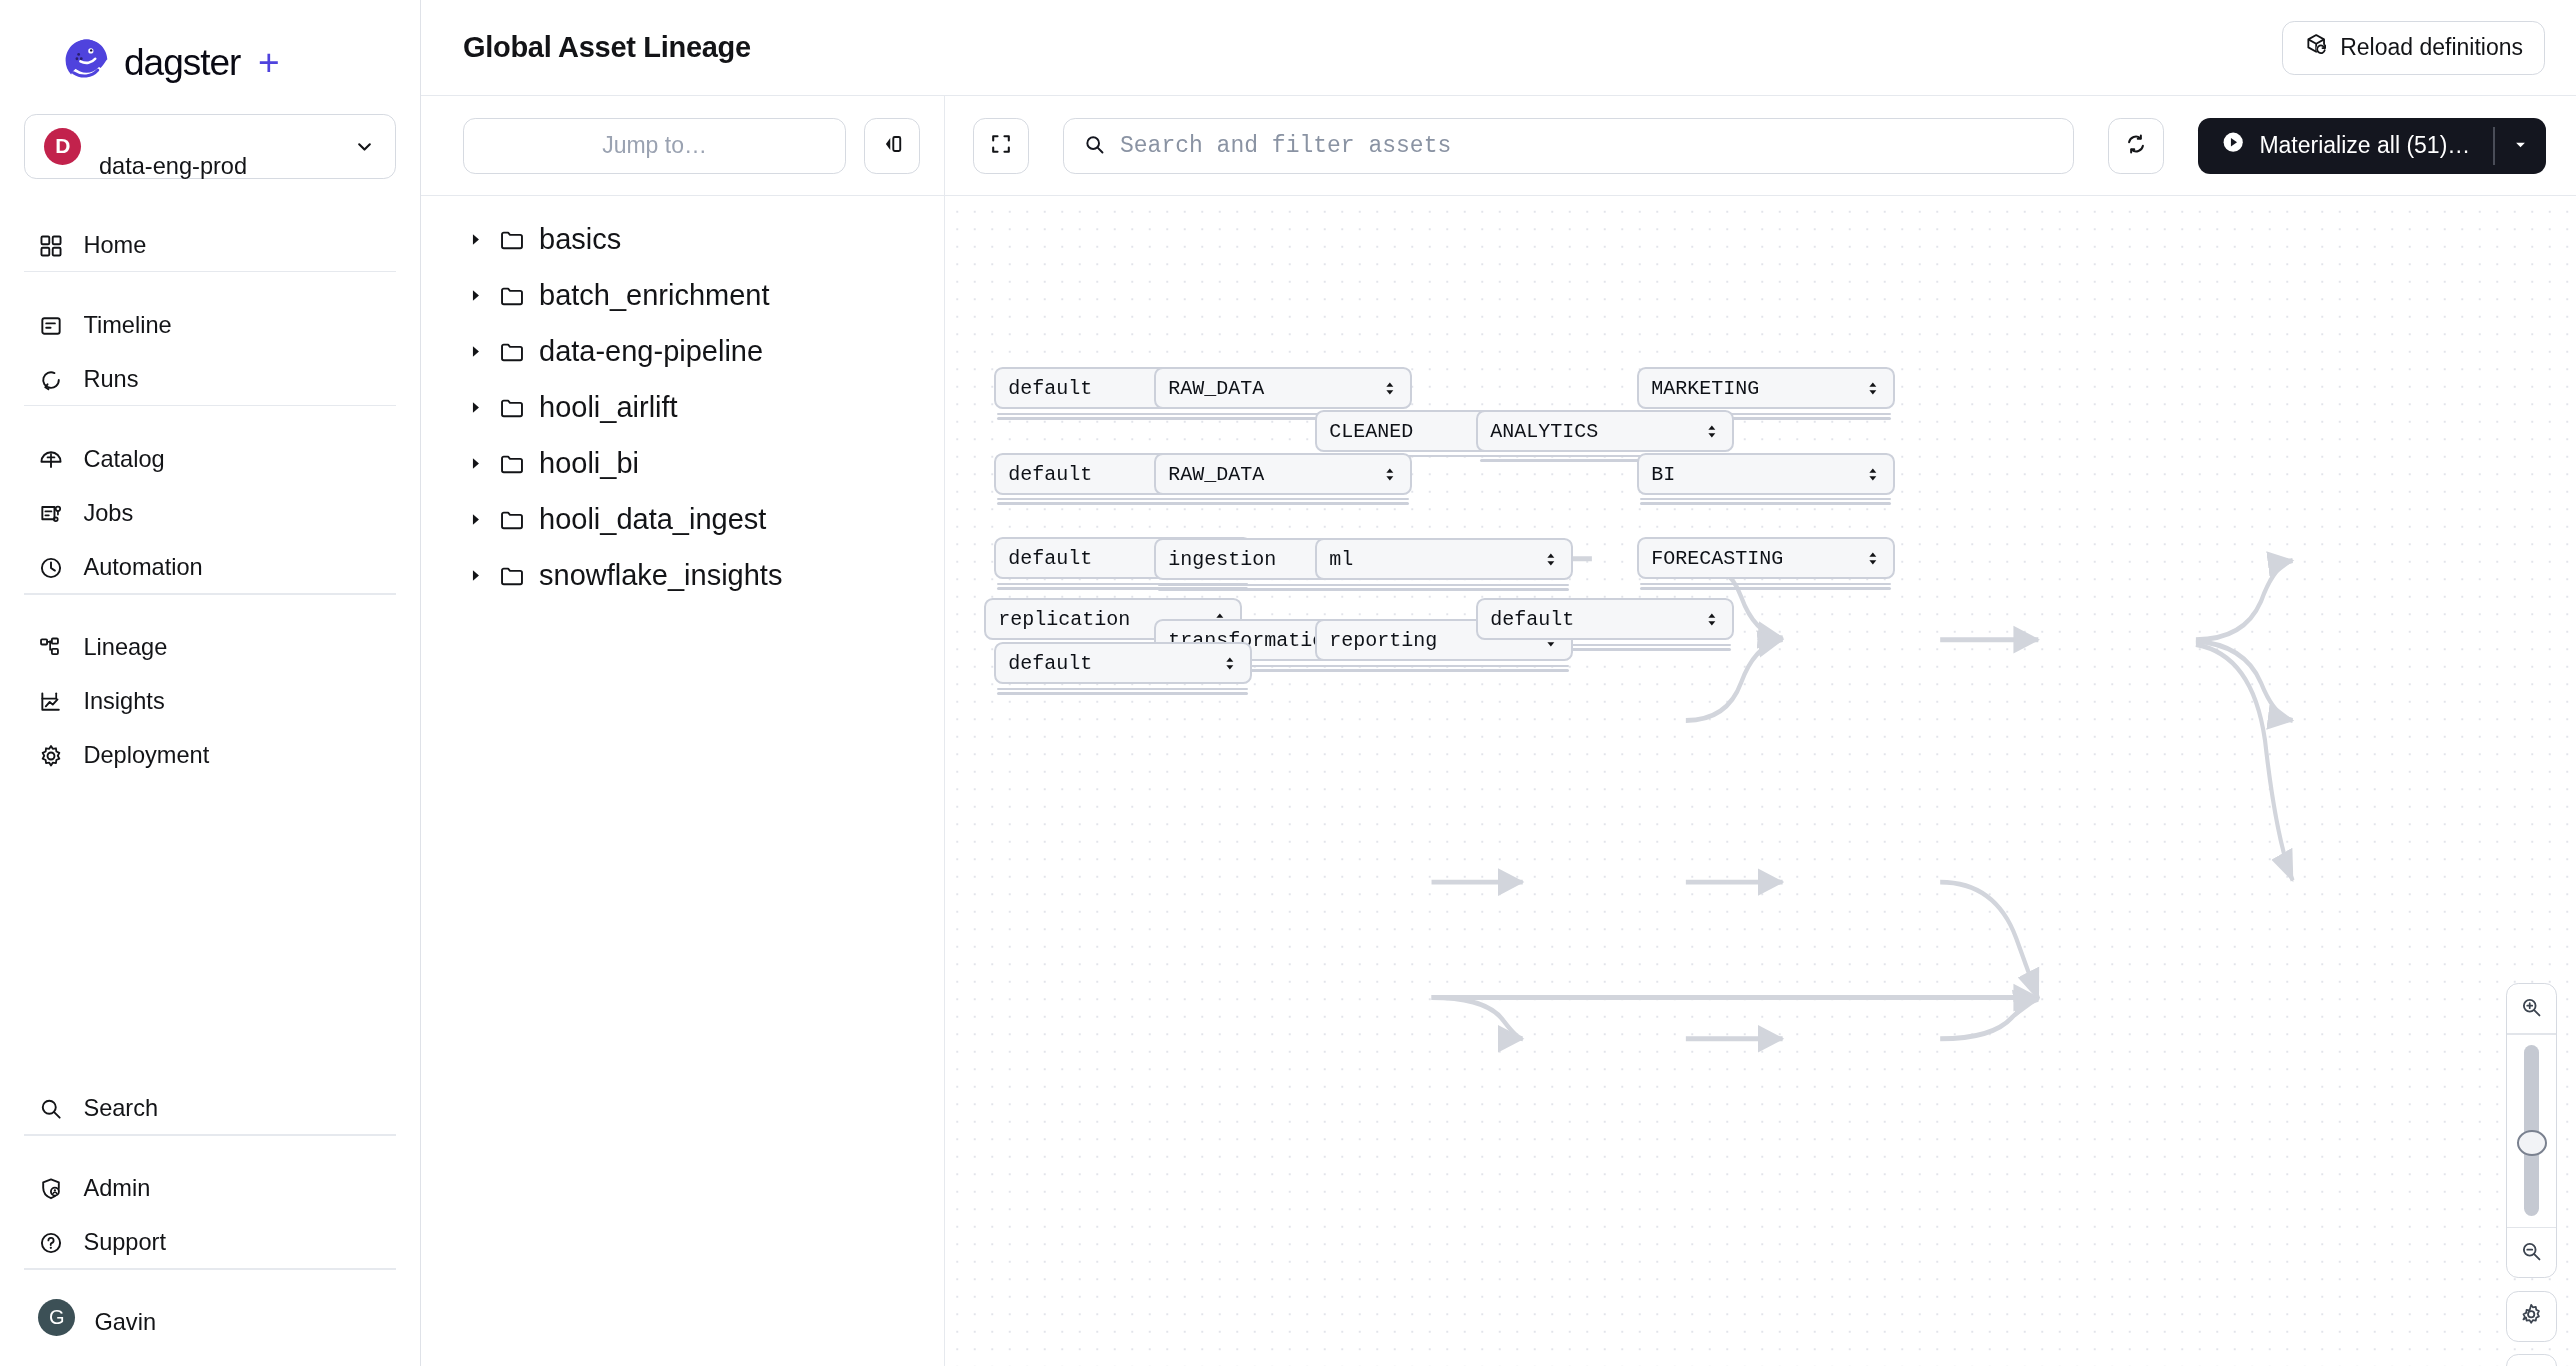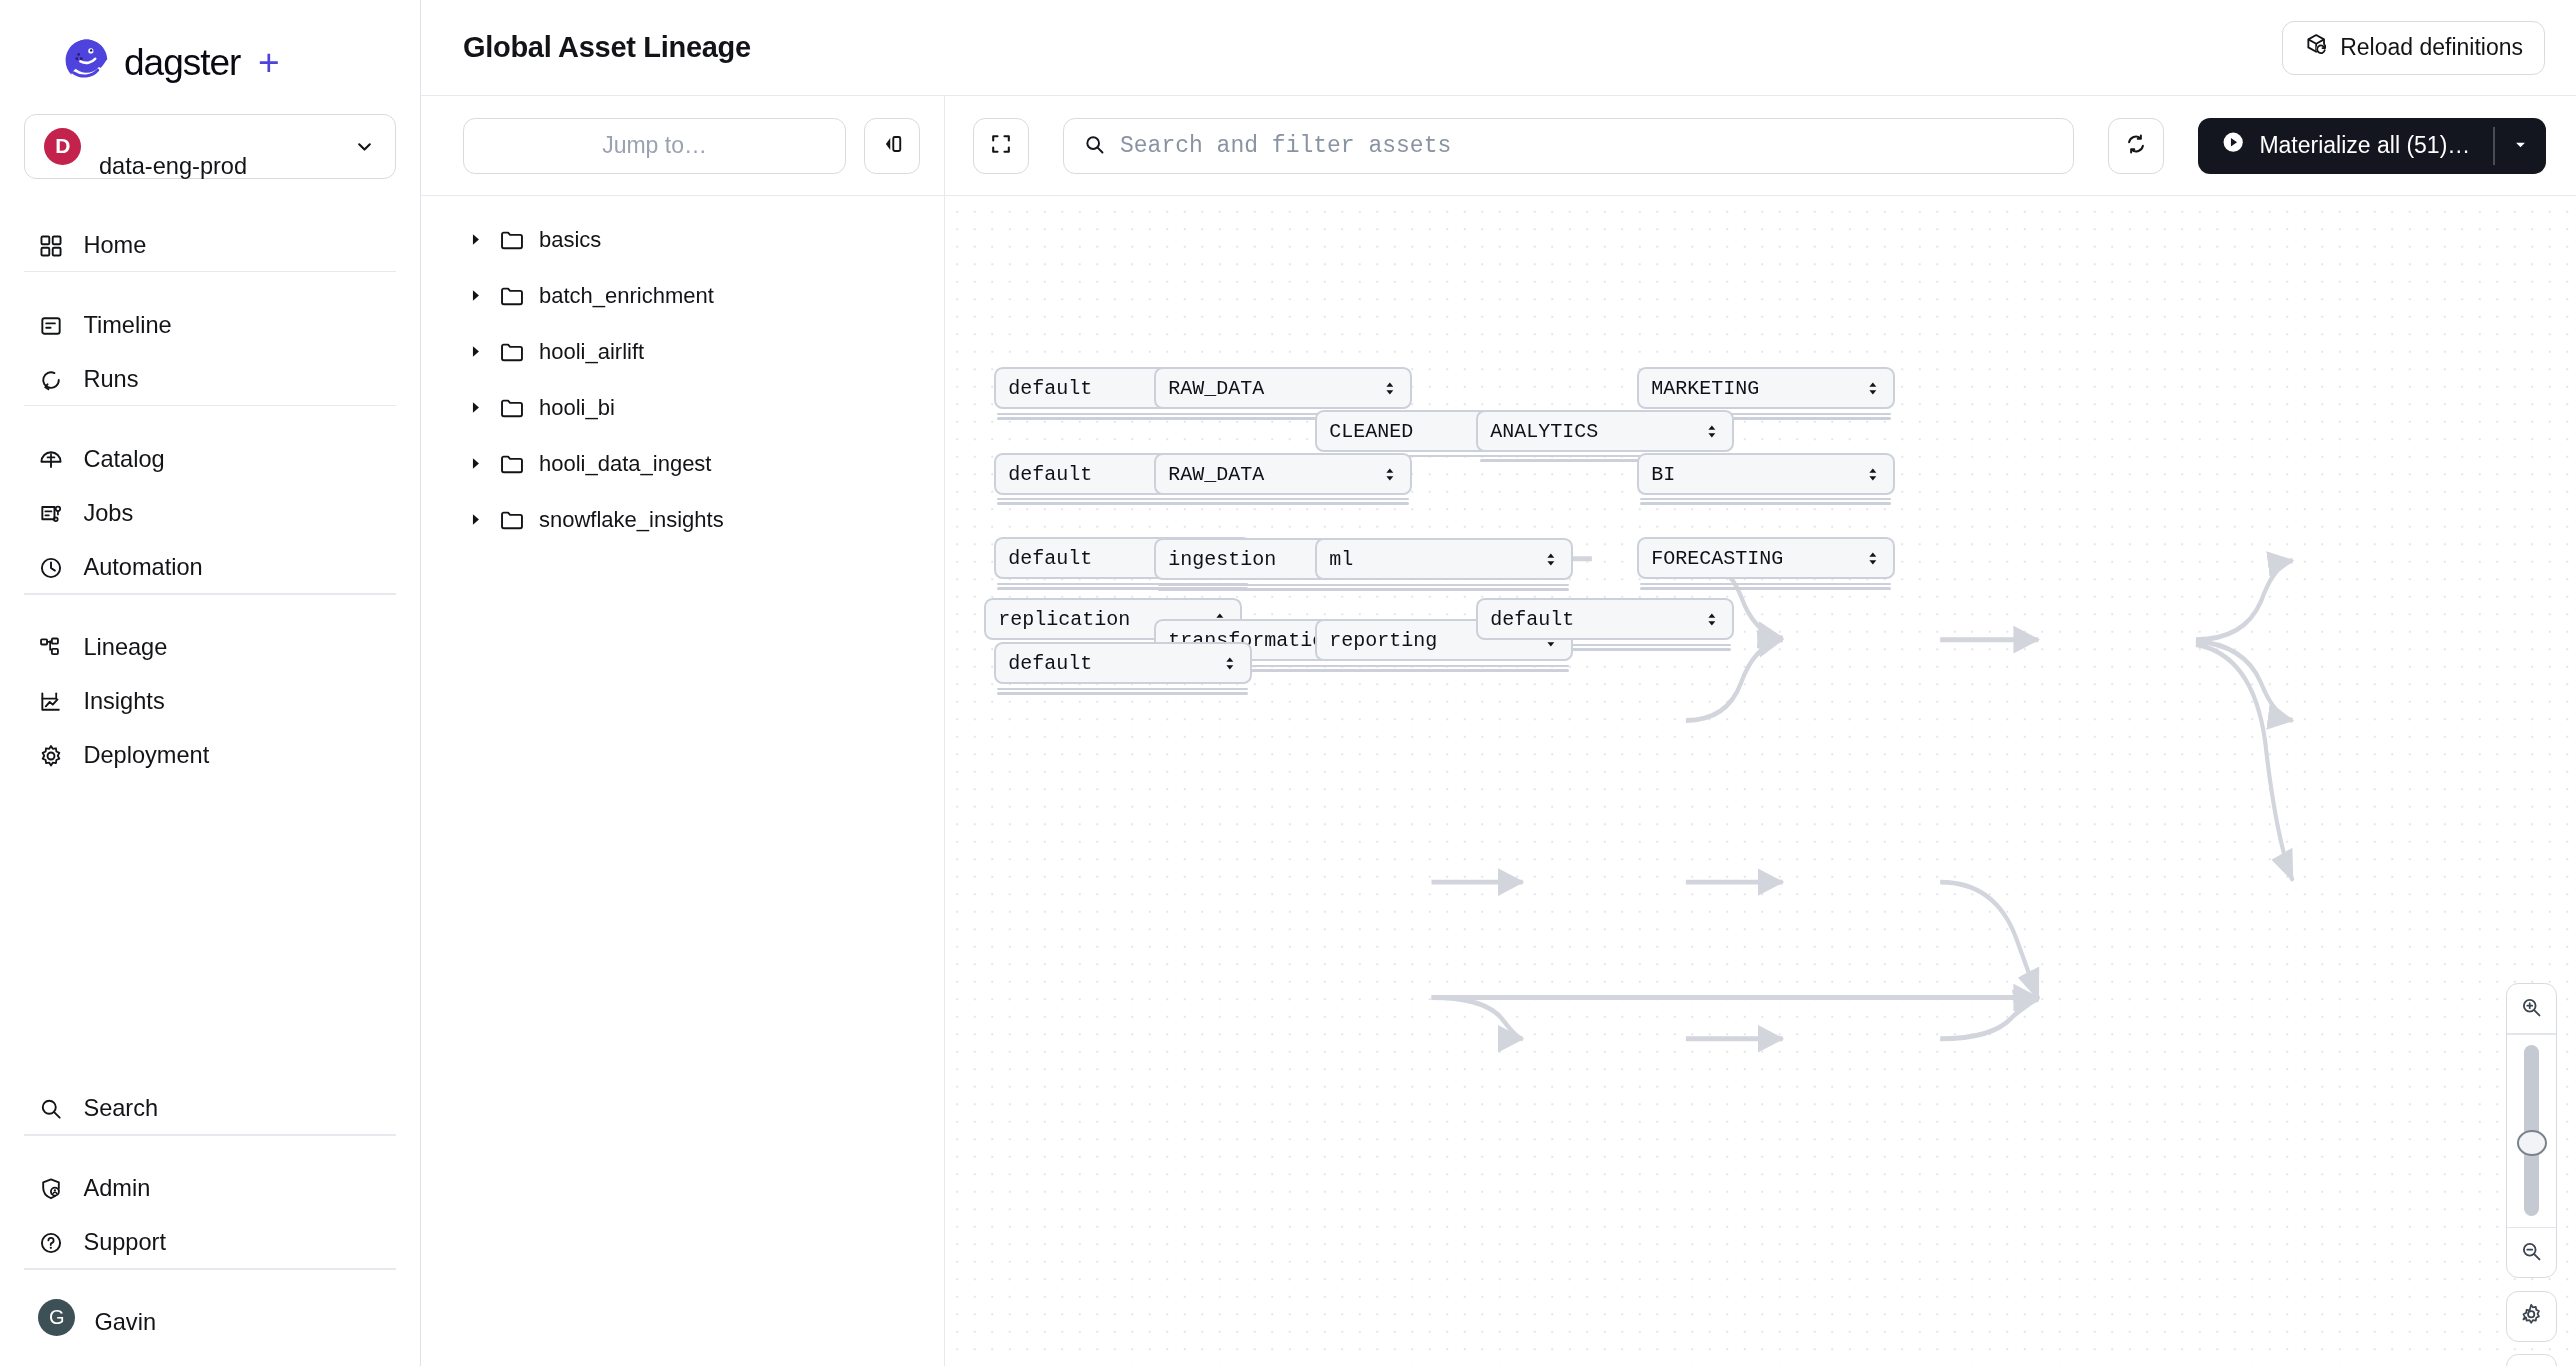--- a/index.html
+++ b/index.html
@@ -181,21 +181,21 @@
   }
   .tree-row {
     display: flex; align-items: center;
     height: 56px;
     padding: 0 0 0 45px;
     gap: 14px;
     cursor: pointer;
   }
   .tree-caret { width: 19px; height: 19px; flex: 0 0 19px; display:flex; align-items:center; justify-content:center;}
   .tree-folder { width: 26px; height: 26px; flex: 0 0 26px; }
-  .tree-label { font-size: 22px; color: #131417; }
+  .tree-label { font-size: 29px; color: #131417; }
 
   
   .canvas {
     flex: 1; position: relative;
     overflow: hidden;
     background-color: #ffffff;
     background-image: radial-gradient(#e2e4ea 1.4px, transparent 1.4px);
     background-size: 17.5px 17.5px;
     background-position: 3.5px 7px;
   }
@@ -571,20 +571,33 @@
             <svg viewBox="0 0 22 22" width="19" height="19">
                 <path d="M8 5l7 6-7 6z" fill="#131417"></path>
               </svg>
           </span>
           <span class="tree-folder">
             <svg viewBox="0 0 30 30" width="26" height="26">
                 <path d="M3.5 8.5a2 2 0 0 1 2-2h5l2.2 2.6h11.8a2 2 0 0 1 2 2v11.4a2 2 0 0 1-2 2h-19a2 2 0 0 1-2-2z" stroke="#131417" stroke-width="2.2" fill="none" stroke-linejoin="round"></path>
               </svg>
           </span>
           <span class="tree-label">batch_enrichment</span>
+        </div>
+        <div class="tree-row">
+          <span class="tree-caret">
+            <svg viewBox="0 0 22 22" width="19" height="19">
+                <path d="M8 5l7 6-7 6z" fill="#131417"></path>
+              </svg>
+          </span>
+          <span class="tree-folder">
+            <svg viewBox="0 0 30 30" width="26" height="26">
+                <path d="M3.5 8.5a2 2 0 0 1 2-2h5l2.2 2.6h11.8a2 2 0 0 1 2 2v11.4a2 2 0 0 1-2 2h-19a2 2 0 0 1-2-2z" stroke="#131417" stroke-width="2.2" fill="none" stroke-linejoin="round"></path>
+              </svg>
+          </span>
+          <span class="tree-label">data-eng-pipeline</span>
         </div>
         <div class="tree-row">
           <span class="tree-caret">
             <svg viewBox="0 0 22 22" width="19" height="19">
                 <path d="M8 5l7 6-7 6z" fill="#131417"></path>
               </svg>
           </span>
           <span class="tree-folder">
             <svg viewBox="0 0 30 30" width="26" height="26">
                 <path d="M3.5 8.5a2 2 0 0 1 2-2h5l2.2 2.6h11.8a2 2 0 0 1 2 2v11.4a2 2 0 0 1-2 2h-19a2 2 0 0 1-2-2z" stroke="#131417" stroke-width="2.2" fill="none" stroke-linejoin="round"></path>

